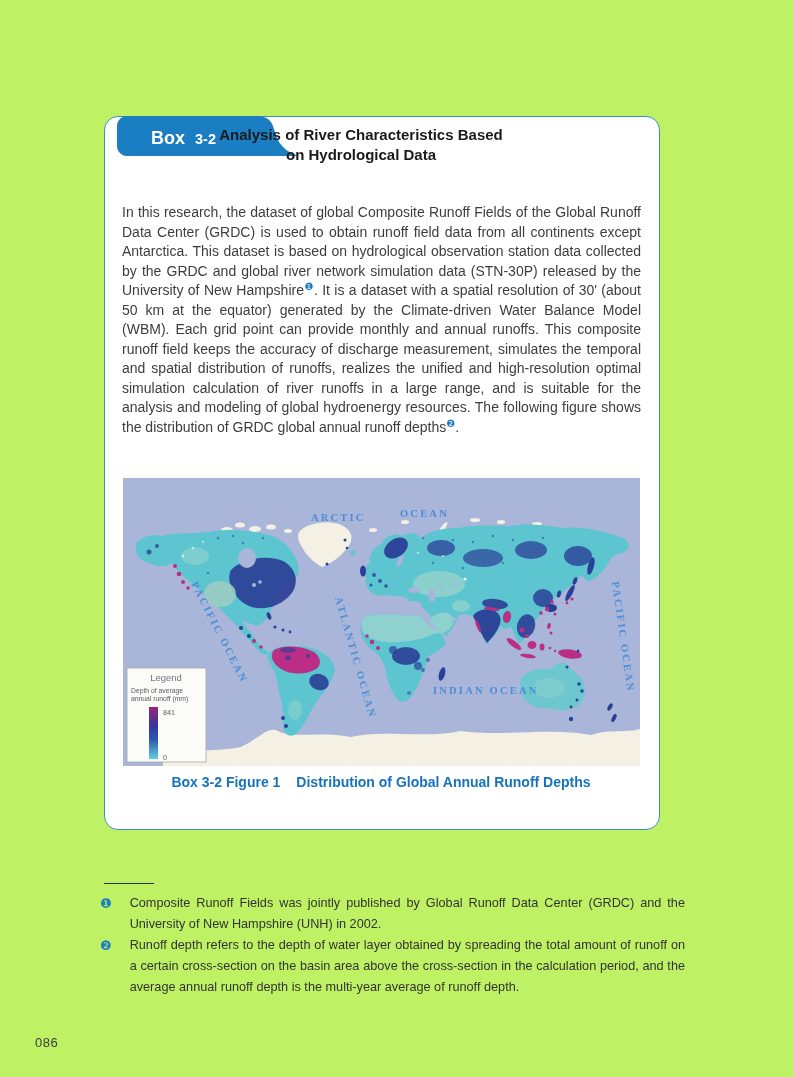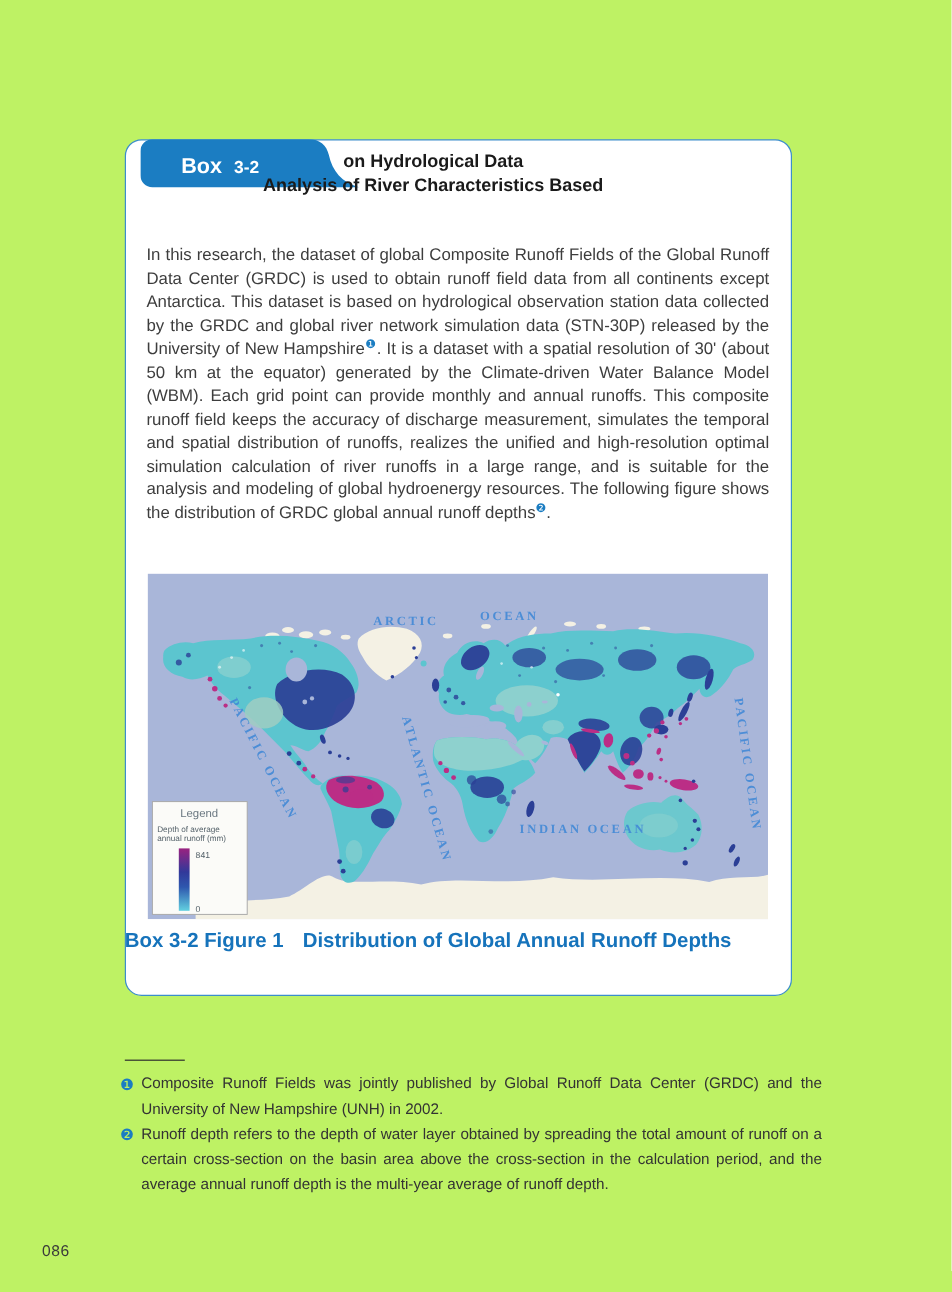--- a/index.html
+++ b/index.html
@@ -22,30 +22,30 @@
     font-size:14px;color:#2e2e2e;
   }
   #body-paragraph{
     position:absolute;left:122px;top:203px;width:519px;
     font-size:14px;line-height:19.5px;color:#3d3d3d;text-align:justify;
   }
   .fnref{color:#1b7dc2;font-size:10px;vertical-align:5px;line-height:0;}
   
   #map-figure{position:absolute;left:123px;top:478px;width:517px;height:288px;}
   #figure-caption{
-    position:absolute;left:104px;top:774px;width:554px;text-align:left;
-    font-weight:bold;font-size:17px;color:#1673bb;
+    position:absolute;left:104px;top:774px;width:554px;text-align:center;
+    font-weight:bold;font-size:14px;color:#1673bb;
   }
   #figure-caption .cap-title{margin-left:16px;}
   
   #footnote-rule{position:absolute;left:104px;top:883px;width:50px;border-top:1.5px solid #2f2f2f;}
   #footnotes{position:absolute;left:100px;top:893px;width:585px;}
   .footnote{display:flex;align-items:flex-start;}
   .fn-marker{color:#1b7dc2;font-size:13px;line-height:21px;margin-right:6px;flex:0 0 auto;}
-  .fn-text{font-size:12.7px;line-height:21px;color:#333333;text-align:justify;}
+  .fn-text{font-size:12.7px;line-height:21px;color:#333333;text-align:justify;margin-left:12px;}
   
   #page-number{position:absolute;left:35px;top:1035px;font-size:13px;color:#3a3a3a;letter-spacing:0.5px;}
   
   .ocean-label{
     font-family:"Liberation Serif","DejaVu Serif",serif;
     fill:#4289d6;font-size:10.5px;letter-spacing:2.2px;font-weight:bold;opacity:0.9;
   }
   .legend-small{font-size:6.8px;fill:#55626a;}
   .legend-title{font-size:9.5px;fill:#6a7780;}
   .legend-tick{font-size:7.2px;fill:#55626a;}
@@ -57,22 +57,22 @@
 
   <div id="infobox"></div>
 
   <svg id="box-tab" viewBox="0 0 185 41">
     <path d="M10,0 L140,0 C150,0 155,5 157,13 C160,27 168,36 182,40 L10,40 C4.5,40 0,35.5 0,30 L0,10 C0,4.5 4.5,0 10,0 Z" fill="#1b7dc2"></path>
     <text x="34" y="28" font-size="18" font-weight="bold" fill="#ffffff">Box</text>
     <text x="78" y="28" font-size="14.5" font-weight="bold" fill="#ffffff">3-2</text>
   </svg>
 
   <div id="box-title">
+    <div>Analysis of River Characteristics Based</div>
     <div>on Hydrological Data</div>
-    <div>Analysis of River Characteristics Based</div>
   </div>
 
 
   <div id="body-paragraph"><span>In this research, the dataset of global Composite Runoff Fields of the Global Runoff Data Center (GRDC) is used to obtain runoff field data from all continents except Antarctica. This dataset is based on hydrological observation station data collected by the GRDC and global river network simulation data (STN-30P) released by the University of New Hampshire</span><span class="fnref">❶</span><span>. It is a dataset with a spatial resolution of 30' (about 50 km at the equator) generated by the Climate-driven Water Balance Model (WBM). Each grid point can provide monthly and annual runoffs. This composite runoff field keeps the accuracy of discharge measurement, simulates the temporal and spatial distribution of runoffs, realizes the unified and high-resolution optimal simulation calculation of river runoffs in a large range, and is suitable for the analysis and modeling of global hydroenergy resources. The following figure shows the distribution of GRDC global annual runoff depths</span><span class="fnref">❷</span><span>.</span></div>
 
   <svg id="map-figure" viewBox="0 0 517 288">
     <defs>
       <linearGradient id="runoff-grad" x1="0" y1="0" x2="0" y2="1">
         <stop offset="0" stop-color="#9a2280"></stop>
         <stop offset="0.38" stop-color="#31399a"></stop>

